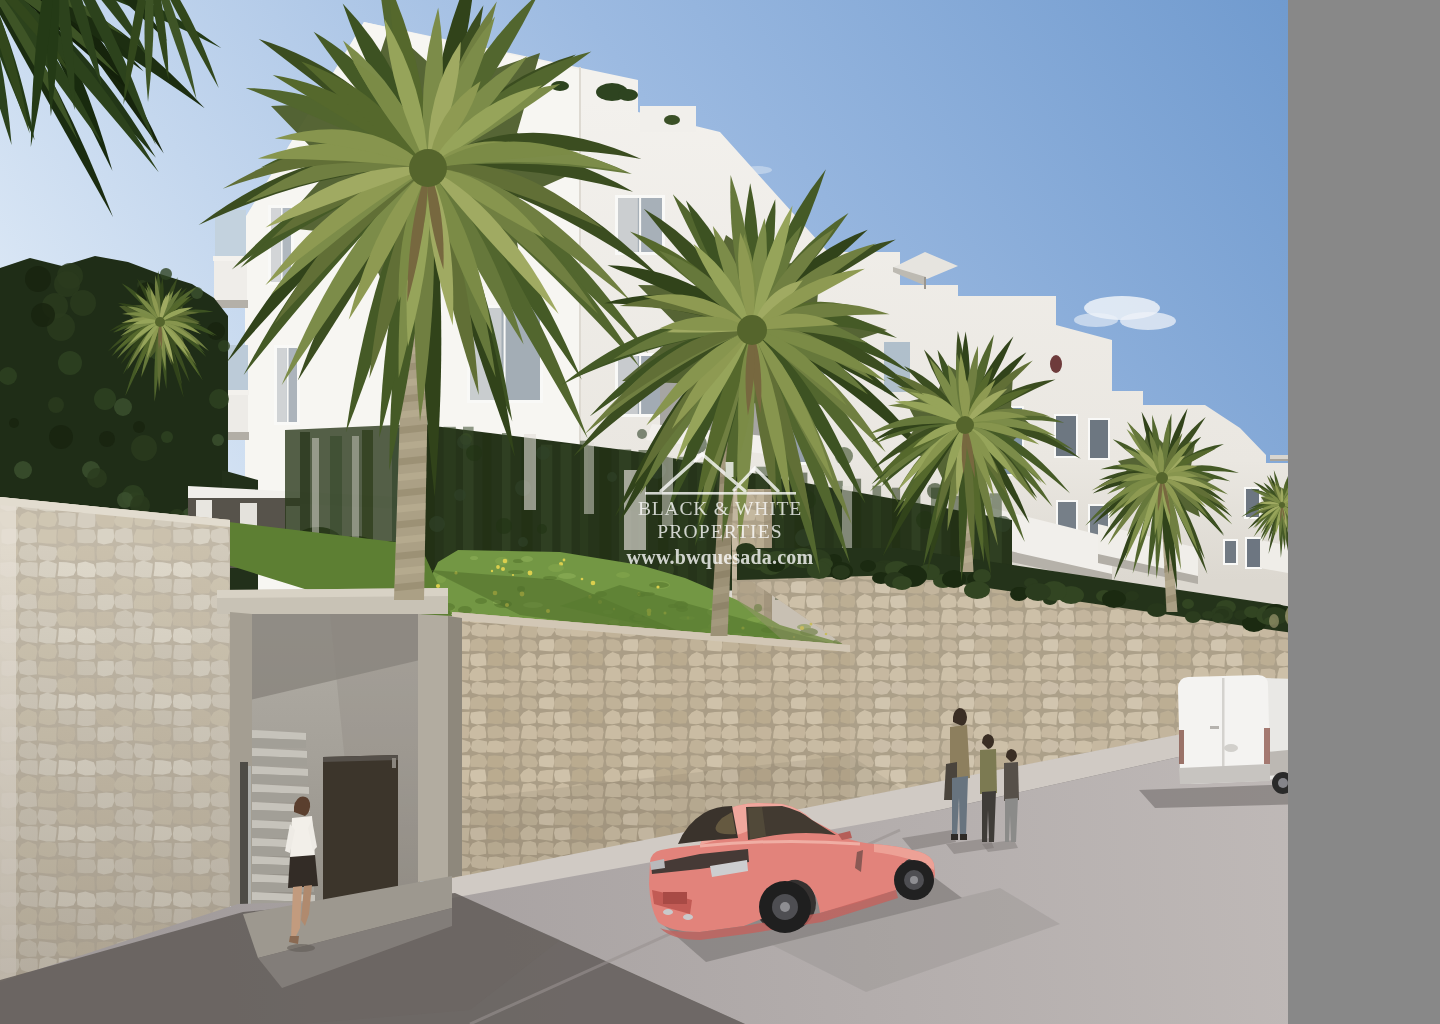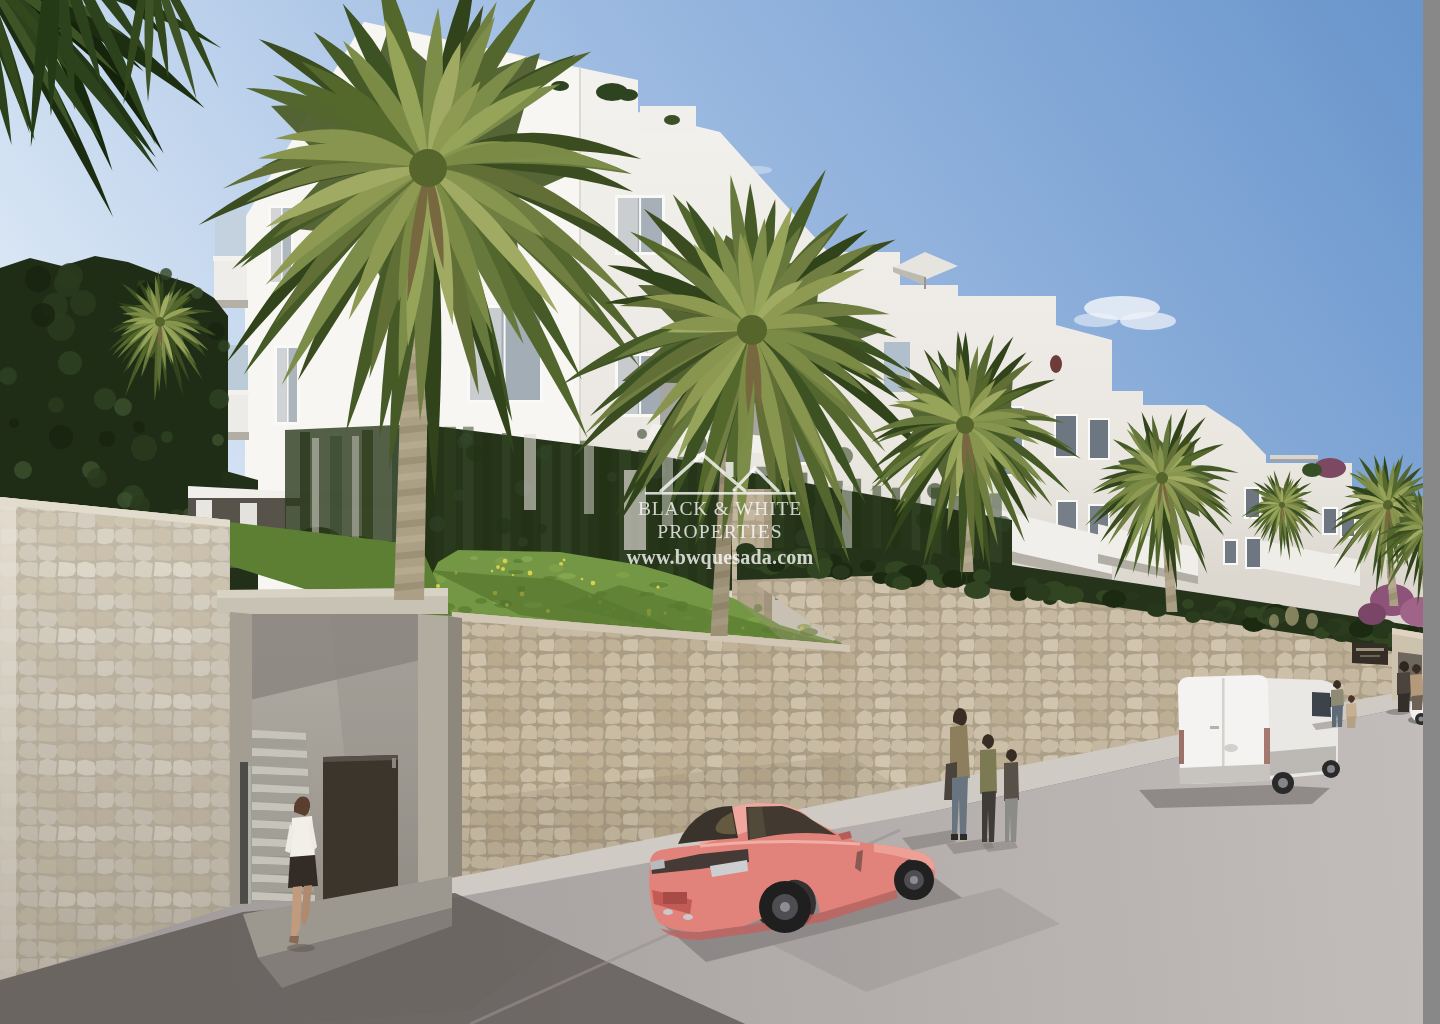--- a/index.html
+++ b/index.html
@@ -1,12 +1,12 @@
 <!DOCTYPE html>
-<html><head><meta charset="utf-8"><style>html,body{margin:0;padding:0;background:#888;}.wrap{width:1423px;height:1024px;overflow:hidden;position:relative;text-align:right;}text{font-family:"Liberation Serif",serif;}</style></head><body>
+<html><head><meta charset="utf-8"><style>html,body{margin:0;padding:0;background:#888;}.wrap{width:1288px;height:1024px;overflow:hidden;position:relative;text-align:right;}text{font-family:"Liberation Serif",serif;}</style></head><body>
 <div class="wrap">
 <svg width="1440" height="1024" viewBox="0 0 1440 1024">
 <defs>
 <linearGradient id="sky" gradientUnits="userSpaceOnUse" x1="1350" y1="-60" x2="240" y2="700">
           <stop offset="0" stop-color="#6a96cc"></stop>
           <stop offset="0.5" stop-color="#9cbae1"></stop>
           <stop offset="1" stop-color="#dde9f6"></stop>
         </linearGradient>
 <linearGradient id="faceS" gradientUnits="userSpaceOnUse" x1="0" y1="100" x2="0" y2="580">
           <stop offset="0" stop-color="#f3f1ed"></stop>

